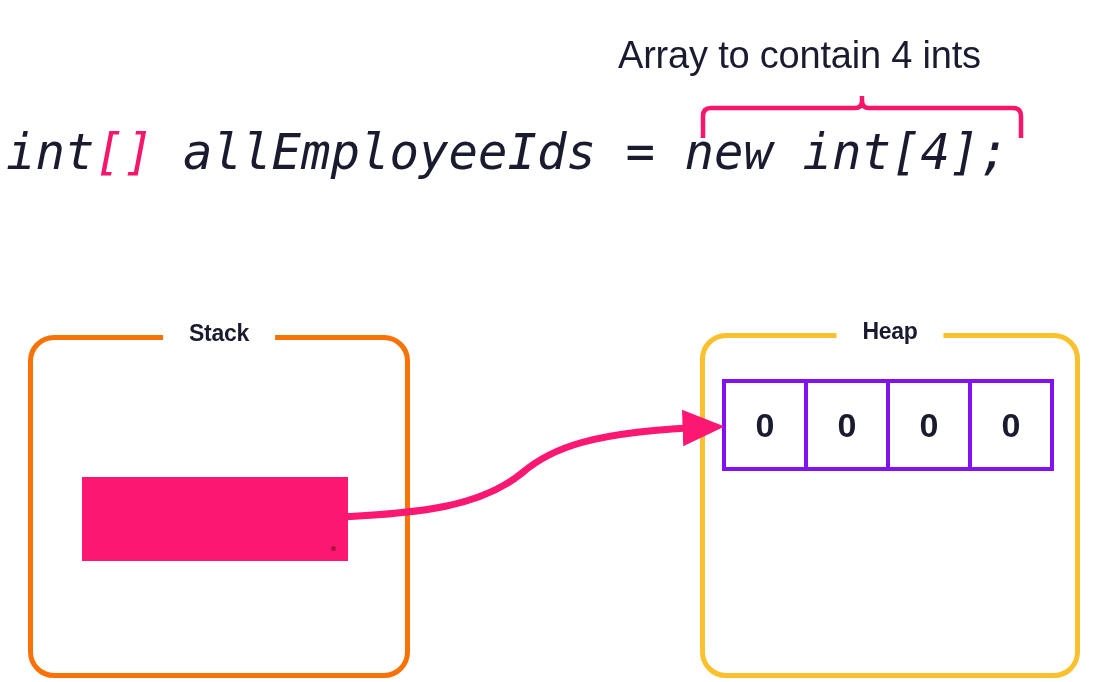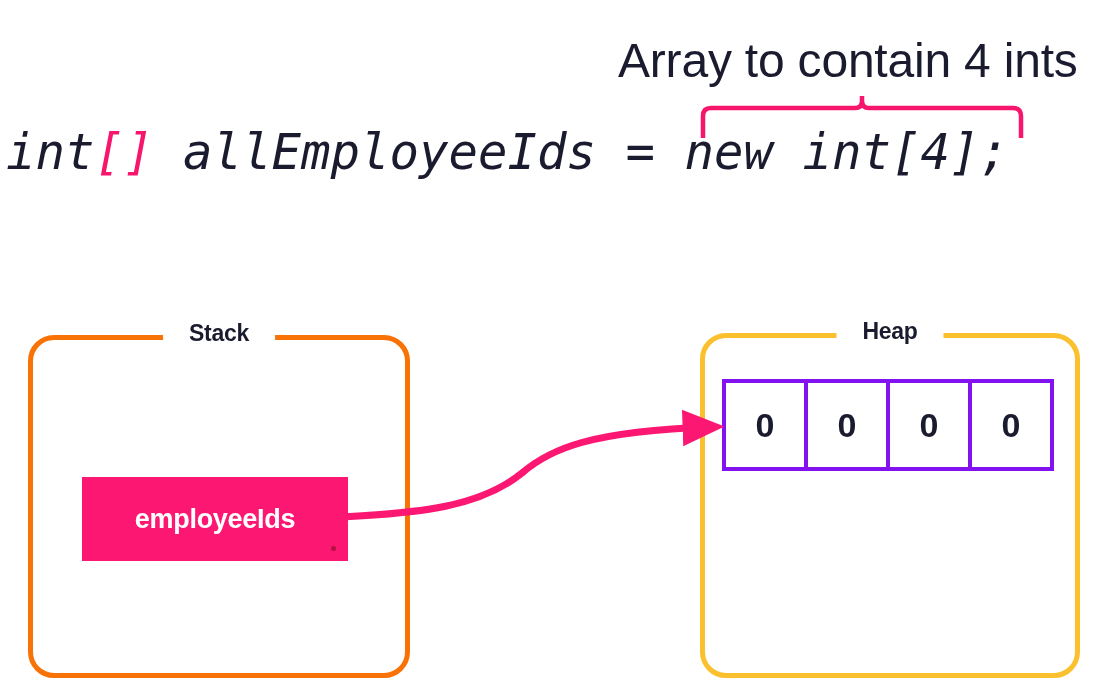--- a/index.html
+++ b/index.html
@@ -13,23 +13,23 @@
     position: relative;
     overflow: hidden;
     font-family: "Liberation Sans", sans-serif;
     -webkit-font-smoothing: antialiased;
   }
 
   
   #annotation-title {
     position: absolute;
     left: 618px;
-    top: 36px;
+    top: 30px;
     width: 470px;
-    font-size: 48px;
+    font-size: 38px;
     line-height: 50px;
     font-weight: 400;
     letter-spacing: -0.2px;
     color: #1b1b2f;
     white-space: nowrap;
   }
 
   
   #brace-svg {
     position: absolute;
@@ -185,21 +185,20 @@
   </div>
   <div class="array-cell">
     <span class="array-cell-value">0</span>
   </div>
   <div class="array-cell">
     <span class="array-cell-value">0</span>
   </div>
 </div>
 
 <div id="stack-variable">
-  <span id="stack-variable-label">employeeIds</span>
   <span id="stack-variable-dot"></span>
 </div>
 
 <svg id="reference-arrow" viewBox="0 0 400 150" fill="none" xmlns="http://www.w3.org/2000/svg">
   <defs>
     <marker id="arrow-head" markerWidth="6" markerHeight="6" refX="4.2" refY="3" orient="auto" markerUnits="strokeWidth">
       <path d="M0,0.4 L6,3 L0,5.6 z" fill="#fc1872"></path>
     </marker>
   </defs>
   <path d="M2 122 C 80 118, 140 112, 182 78 C 210 54, 250 36, 372 32" stroke="#fc1872" stroke-width="7" stroke-linecap="round" fill="none" marker-end="url(#arrow-head)"></path>

